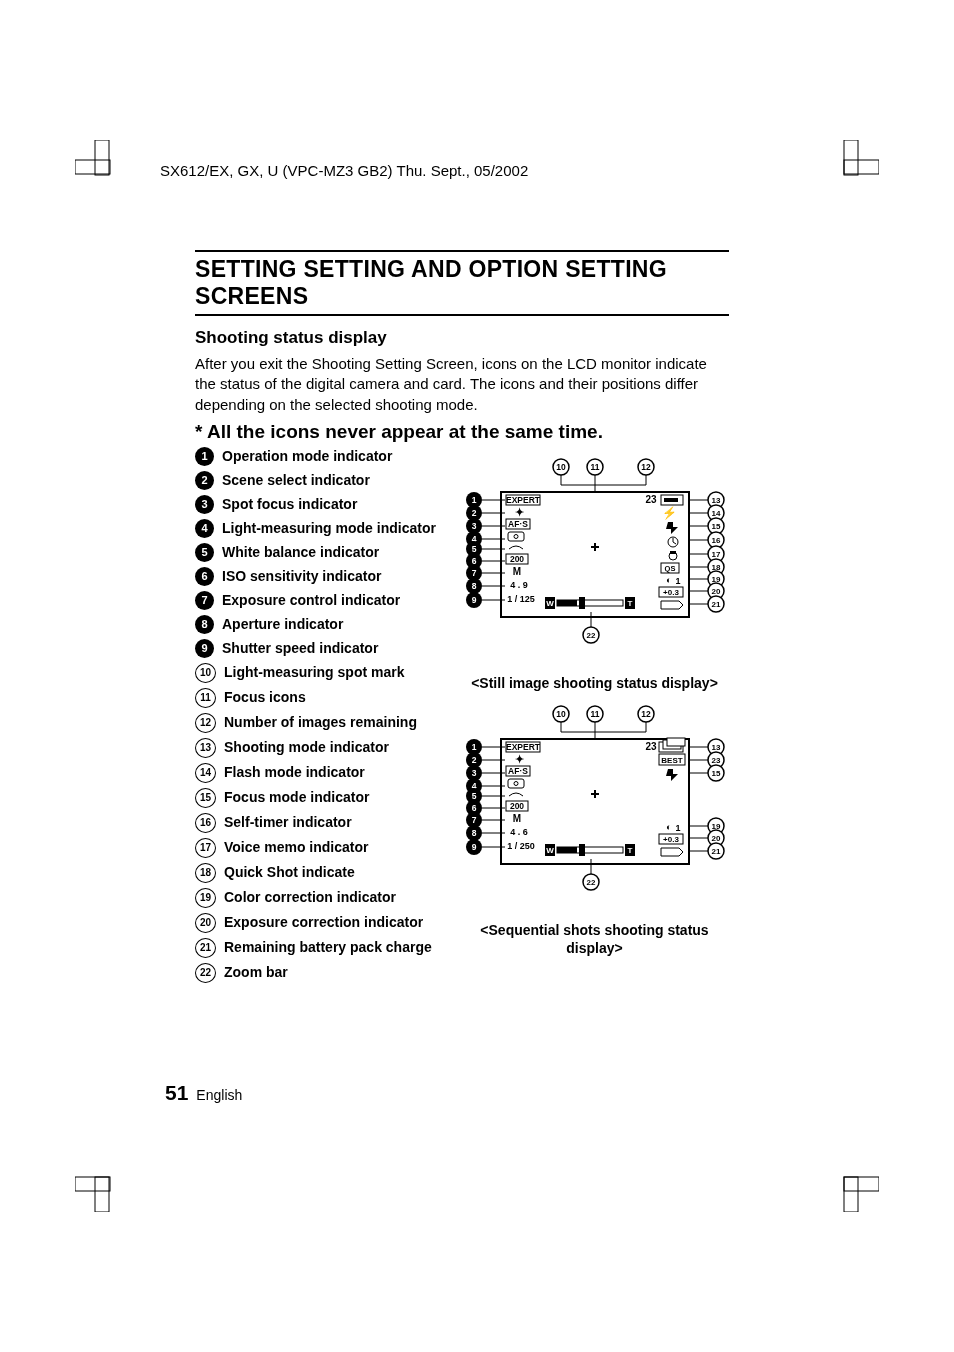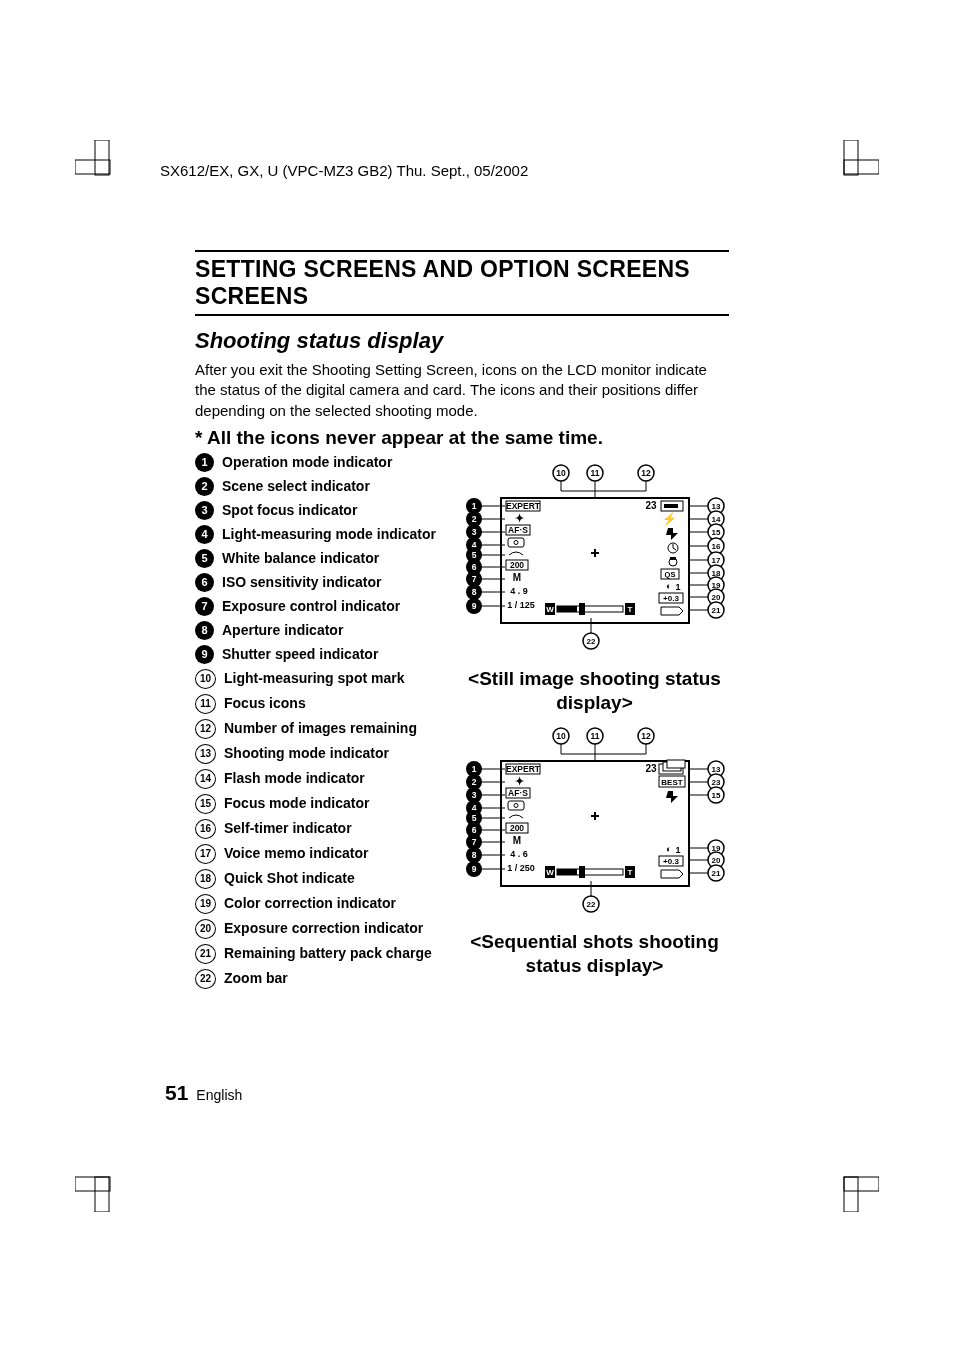--- a/index.html
+++ b/index.html
@@ -62,24 +62,23 @@
     border-bottom: 2px solid #000;
     padding: 4px 0;
     font-family: "Arial Narrow", Arial, sans-serif;
     font-stretch: condensed;
     font-weight: bold;
     font-size: 23px;
     letter-spacing: 0.3px;
   }
   .subheading {
     font-weight: bold;
-    font-size: 22px;
+    font-size: 17px;
     margin-top: 12px;
     margin-bottom: 6px;
-    font-style: italic;
   }
   .body-text {
     font-size: 15px;
     line-height: 1.35;
     margin-bottom: 6px;
   }
   .note {
     font-size: 19px;
     margin-bottom: 4px;
     font-weight: bold;
@@ -132,23 +131,23 @@
     color: #000;
     border: 1.5px solid #000;
     width: 18px;
     height: 18px;
     font-size: 10px;
   }
   .caption {
     font-family: "Arial Narrow", Arial, sans-serif;
     font-stretch: condensed;
     font-weight: bold;
-    font-size: 19px;
+    font-size: 14px;
     text-align: center;
-    margin-top: 2px;
+    margin-top: 16px;
     line-height: 1.25;
   }
   .page-num {
     position: absolute;
     left: 165px;
     bottom: 247px;
     font-size: 14px;
   }
   .page-num b {
     font-size: 21px;
@@ -192,21 +191,21 @@
   <div class="crop-bot-right">
     <svg width="55" height="55">
         <rect x="20" y="20" width="35" height="14" fill="none" stroke="#000"></rect>
         <rect x="20" y="20" width="14" height="35" fill="none" stroke="#000"></rect>
       </svg>
   </div>
 
   <div class="header-line">SX612/EX, GX, U (VPC-MZ3 GB2)    Thu. Sept., 05/2002</div>
 
   <div class="content">
-    <div class="section-title">SETTING SCREENS AND OPTION SCREENS SCREENS</div>
+    <div class="section-title">SETTING SETTING AND OPTION SETTING SCREENS</div>
     <div class="subheading">Shooting status display</div>
     <div class="body-text">After you exit the Shooting Setting Screen, icons on the LCD monitor indicate the status of the digital camera and card. The icons and their positions differ depending on the selected shooting mode.</div>
     <div class="note">*  All the icons never appear at the same time.</div>
 
     <div class="two-col">
       <div class="list-col">
         <ul class="legend">
           <li>
               <span class="num-circle">1</span>
               <span>Operation mode indicator</span>

